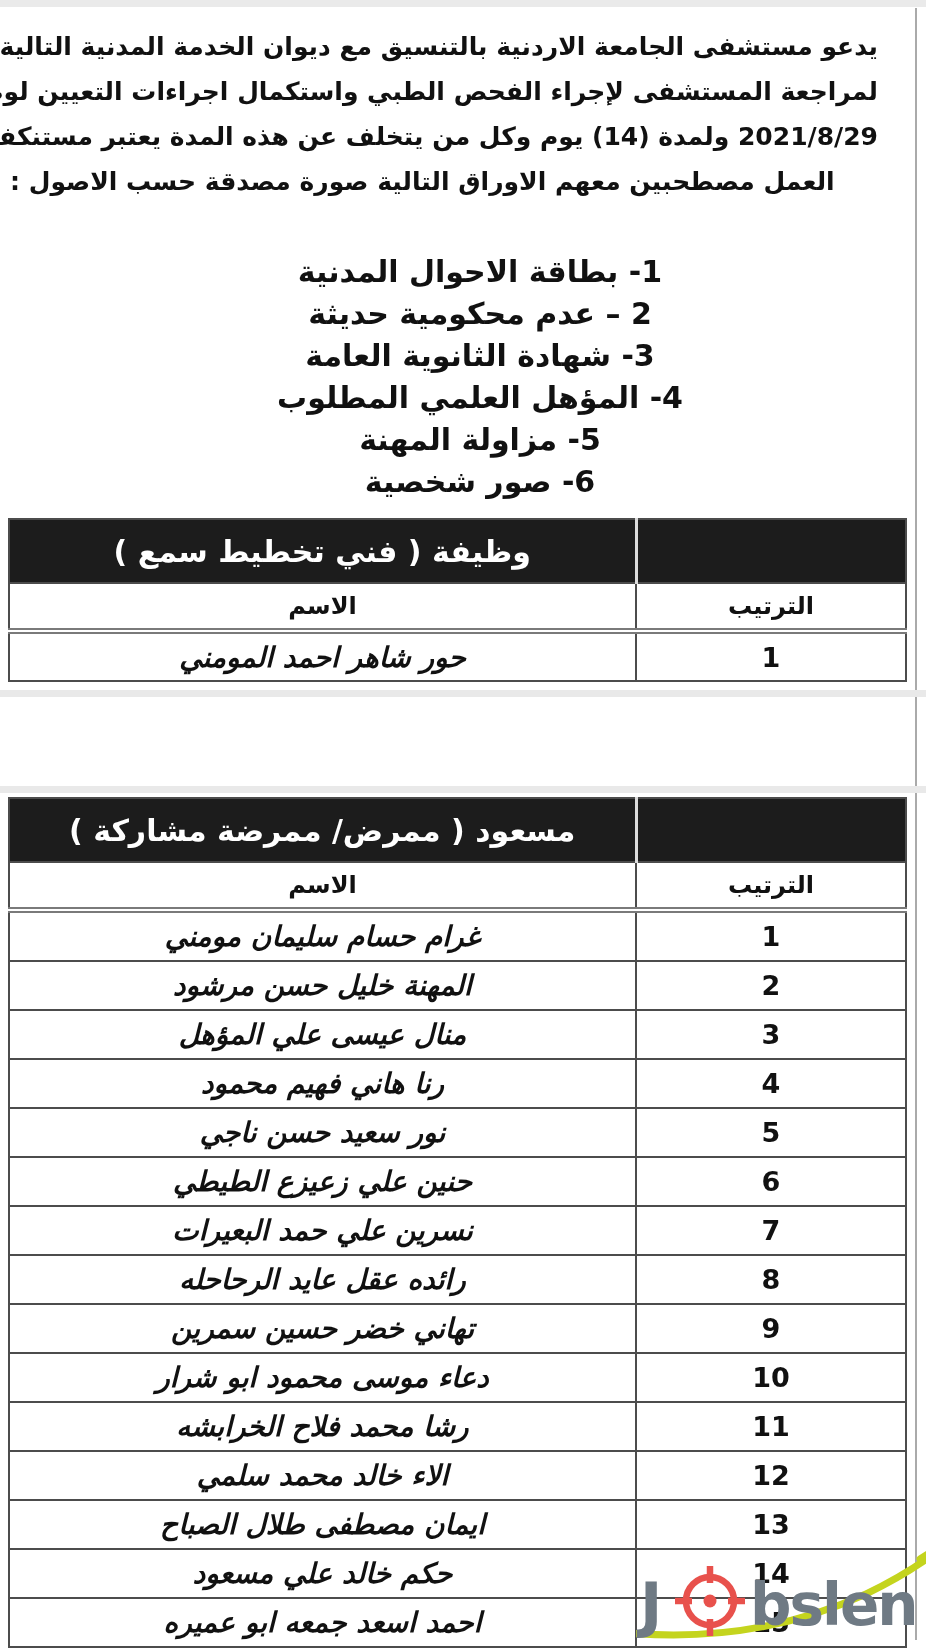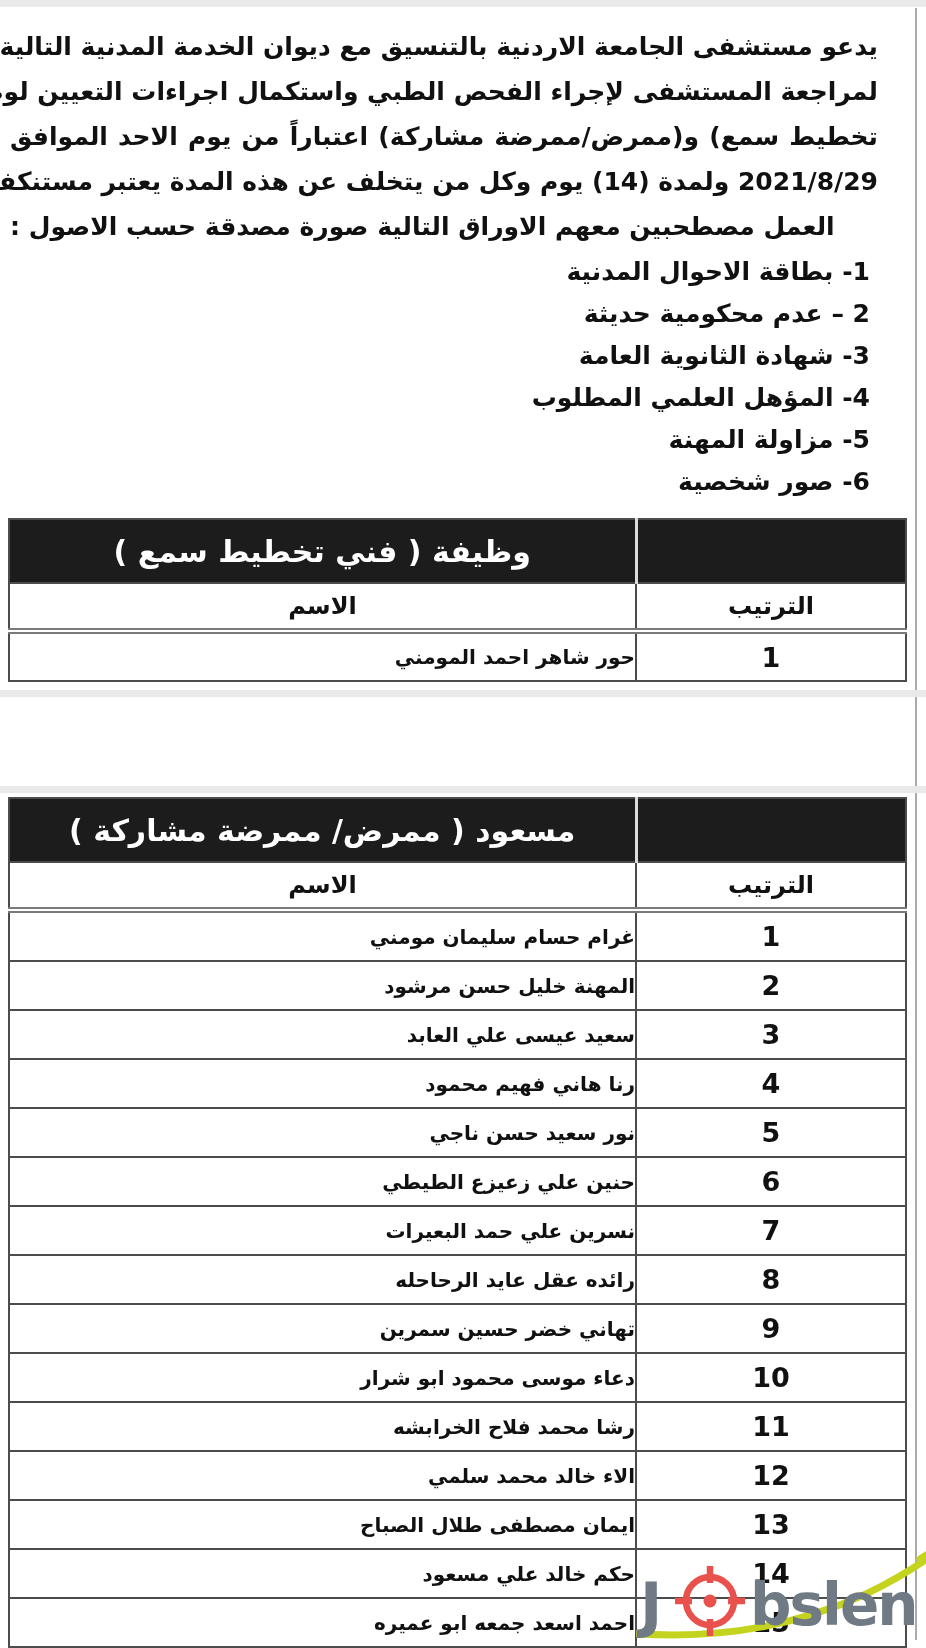--- a/index.html
+++ b/index.html
@@ -19,21 +19,21 @@
     font-size:25px;font-weight:bold;
     text-align:justify;text-align-last:justify;
     white-space:nowrap;
   }
   .jline.last{text-align:right;text-align-last:left;}
 
   
   .docs-list{position:absolute;left:90px;top:251px;width:780px;}
   .ditem{
     direction:rtl;height:42px;line-height:42px;
-    font-size:25px;font-weight:bold;text-align:right;
+    font-size:30px;font-weight:bold;text-align:center;
   }
 
   
   .band{position:absolute;left:0;width:926px;height:7px;background:#e9e9e9;}
   .band1{top:690px;}
   .band2{top:786px;}
 
   
   table.postable{
     position:absolute;left:8px;width:899px;
@@ -42,36 +42,35 @@
   }
   #table1{top:518px;}
   #table2{top:797px;}
   table.postable{border:2px solid #262626;}
   table.postable td,table.postable th{border:2px solid #4c4c4c;padding:0;vertical-align:middle;}
   tr.title-bar td{background:#1c1c1c;height:62px;}
   tr.title-bar td.empty{border-left:3px solid #dcdcdc;}
   tr.title-bar td.ttl{color:#ffffff;font-size:30px;text-align:center;font-weight:bold;}
   tr.cols th{height:44px;font-size:24px;background:#ffffff;text-align:center;border-bottom:6px double #7a7a7a;margin-top:40px;}
   td.rank{height:47px;font-size:27px;text-align:center;}
-  td.name{height:47px;font-size:20px;}
+  td.name{height:47px;font-size:28px;text-align:center;font-style:italic;}
   #table1 td.rank,#table1 td.name{height:46px;}
 
   
   .watermark{position:absolute;left:636px;top:1545px;width:312px;height:102px;z-index:4;}
 </style>
 </head>
 <body>
 
 <div class="top-strip"></div>
 <div class="right-rule"></div>
 
 <div class="announcement">
   <div class="jline">يدعو مستشفى الجامعة الاردنية بالتنسيق مع ديوان الخدمة المدنية التالية اسماؤهم</div>
   <div class="jline">لمراجعة المستشفى لإجراء الفحص الطبي واستكمال اجراءات التعيين لوظيفة (فني</div>
-  <div class="jline">تخطيط سمع) و(ممرض/ممرضة مشاركة) اعتباراً من يوم الاحد الموافق</div>
   <div class="jline">2021/8/29 ولمدة (14) يوم وكل من يتخلف عن هذه المدة يعتبر مستنكفاً عن</div>
   <div class="jline last">العمل مصطحبين معهم الاوراق التالية صورة مصدقة حسب الاصول :</div>
 </div>
 
 <div class="docs-list">
   <div class="ditem">1- بطاقة الاحوال المدنية</div>
   <div class="ditem">2 – عدم محكومية حديثة</div>
   <div class="ditem">3- شهادة الثانوية العامة</div>
   <div class="ditem">4- المؤهل العلمي المطلوب</div>
   <div class="ditem">5- مزاولة المهنة</div>
@@ -119,21 +118,21 @@
   <tr>
         <td class="rank">1</td>
         <td class="name">غرام حسام سليمان مومني</td>
       </tr>
   <tr>
         <td class="rank">2</td>
         <td class="name">المهنة خليل حسن مرشود</td>
       </tr>
   <tr>
         <td class="rank">3</td>
-        <td class="name">سعيد عيسى علي العابد</td>
+        <td class="name">منال عيسى علي المؤهل</td>
       </tr>
   <tr>
         <td class="rank">4</td>
         <td class="name">رنا هاني فهيم محمود</td>
       </tr>
   <tr>
         <td class="rank">5</td>
         <td class="name">نور سعيد حسن ناجي</td>
       </tr>
   <tr>

